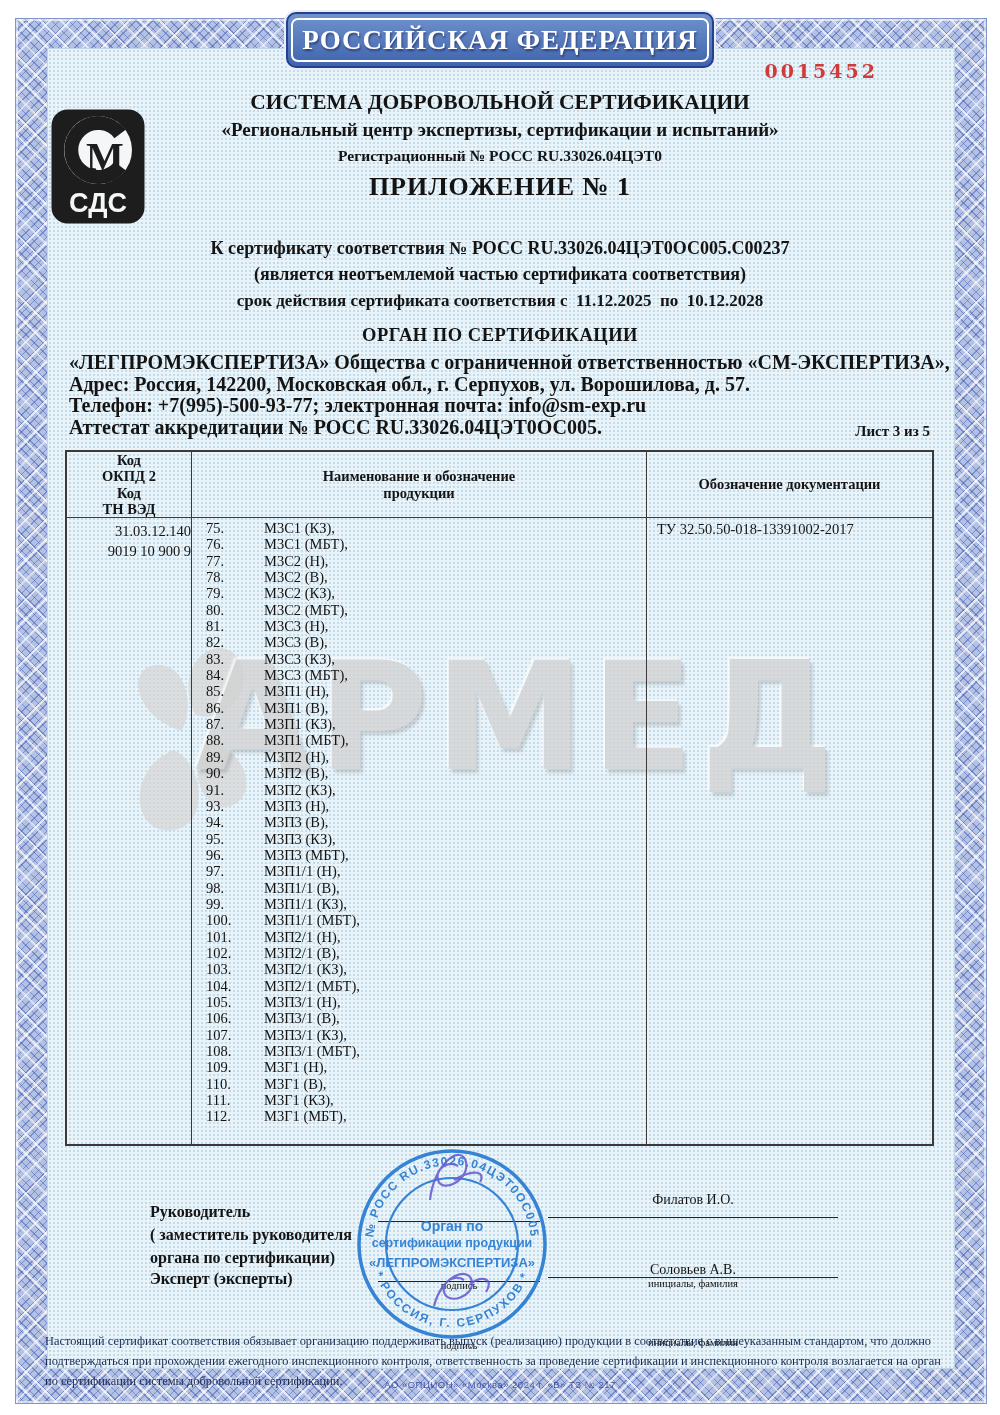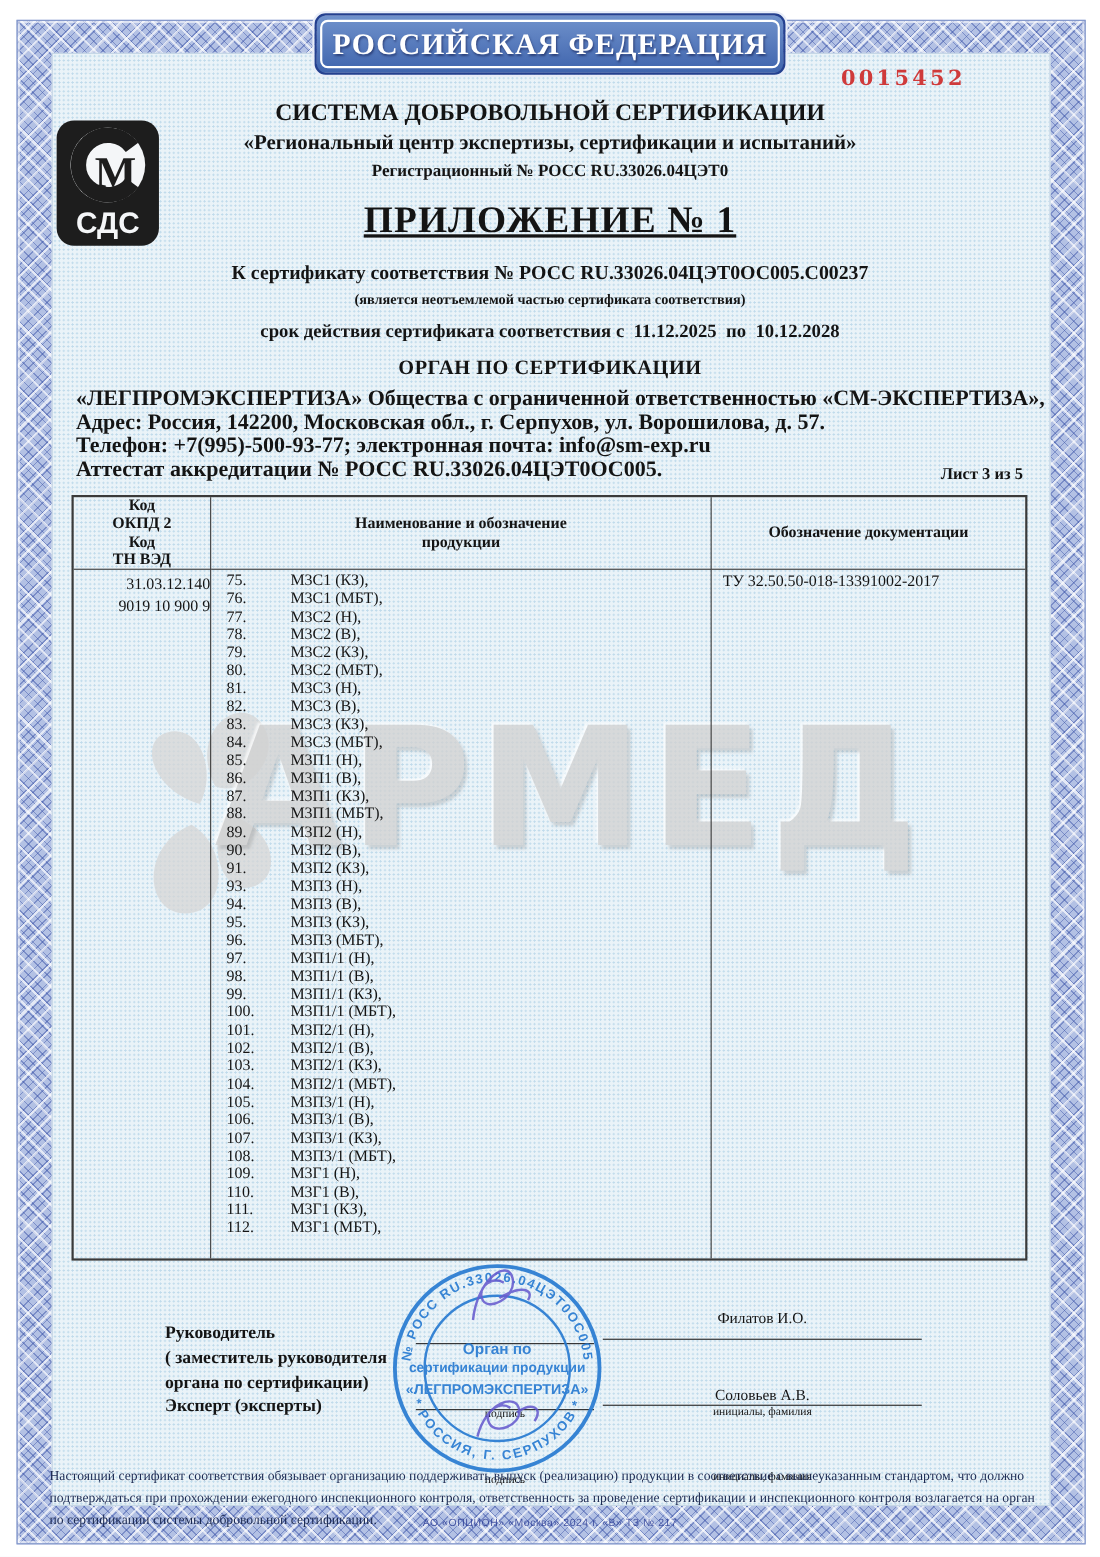--- a/index.html
+++ b/index.html
@@ -39,23 +39,23 @@
 
   
   .logo{position:absolute;left:50px;top:108px;z-index:6;}
 
   
   .content{position:absolute;inset:0;z-index:4;border-radius:29px;}
   .c-line{position:absolute;left:0;width:100%;text-align:center;white-space:pre;}
   .t-system{top:90px;font-size:21.5px;font-weight:bold;}
   .t-center{top:119px;font-size:19px;font-weight:bold;}
   .t-reg{top:147px;font-size:15.5px;font-weight:bold;}
-  .t-annex{top:182px;font-size:34px;font-weight:bold;letter-spacing:1px;text-decoration:underline;}
+  .t-annex{top:172px;font-size:26px;font-weight:bold;letter-spacing:1px;}
   .t-certref{top:238px;font-size:18px;font-weight:bold;}
-  .t-note{top:264px;font-size:13px;font-weight:bold;}
+  .t-note{top:264px;font-size:18px;font-weight:bold;}
   .t-valid{top:291px;font-size:17px;font-weight:bold;}
   .t-organ{top:325px;font-size:18.5px;font-weight:bold;letter-spacing:.5px;}
   .org-block{position:absolute;left:69px;top:352px;font-size:20px;line-height:21.5px;font-weight:bold;}
   .sheet{position:absolute;top:423px;right:70px;font-size:15px;font-weight:bold;}
 
   
   .cert-table{position:absolute;left:65px;top:450px;width:865px;height:692px;
         display:grid;grid-template-columns:125px 455px 285px;grid-template-rows:66px 1fr;
         border:2px solid #3a3a3a;z-index:4;}
   .th{border-bottom:1.5px solid #3a3a3a;display:flex;align-items:center;justify-content:center;

